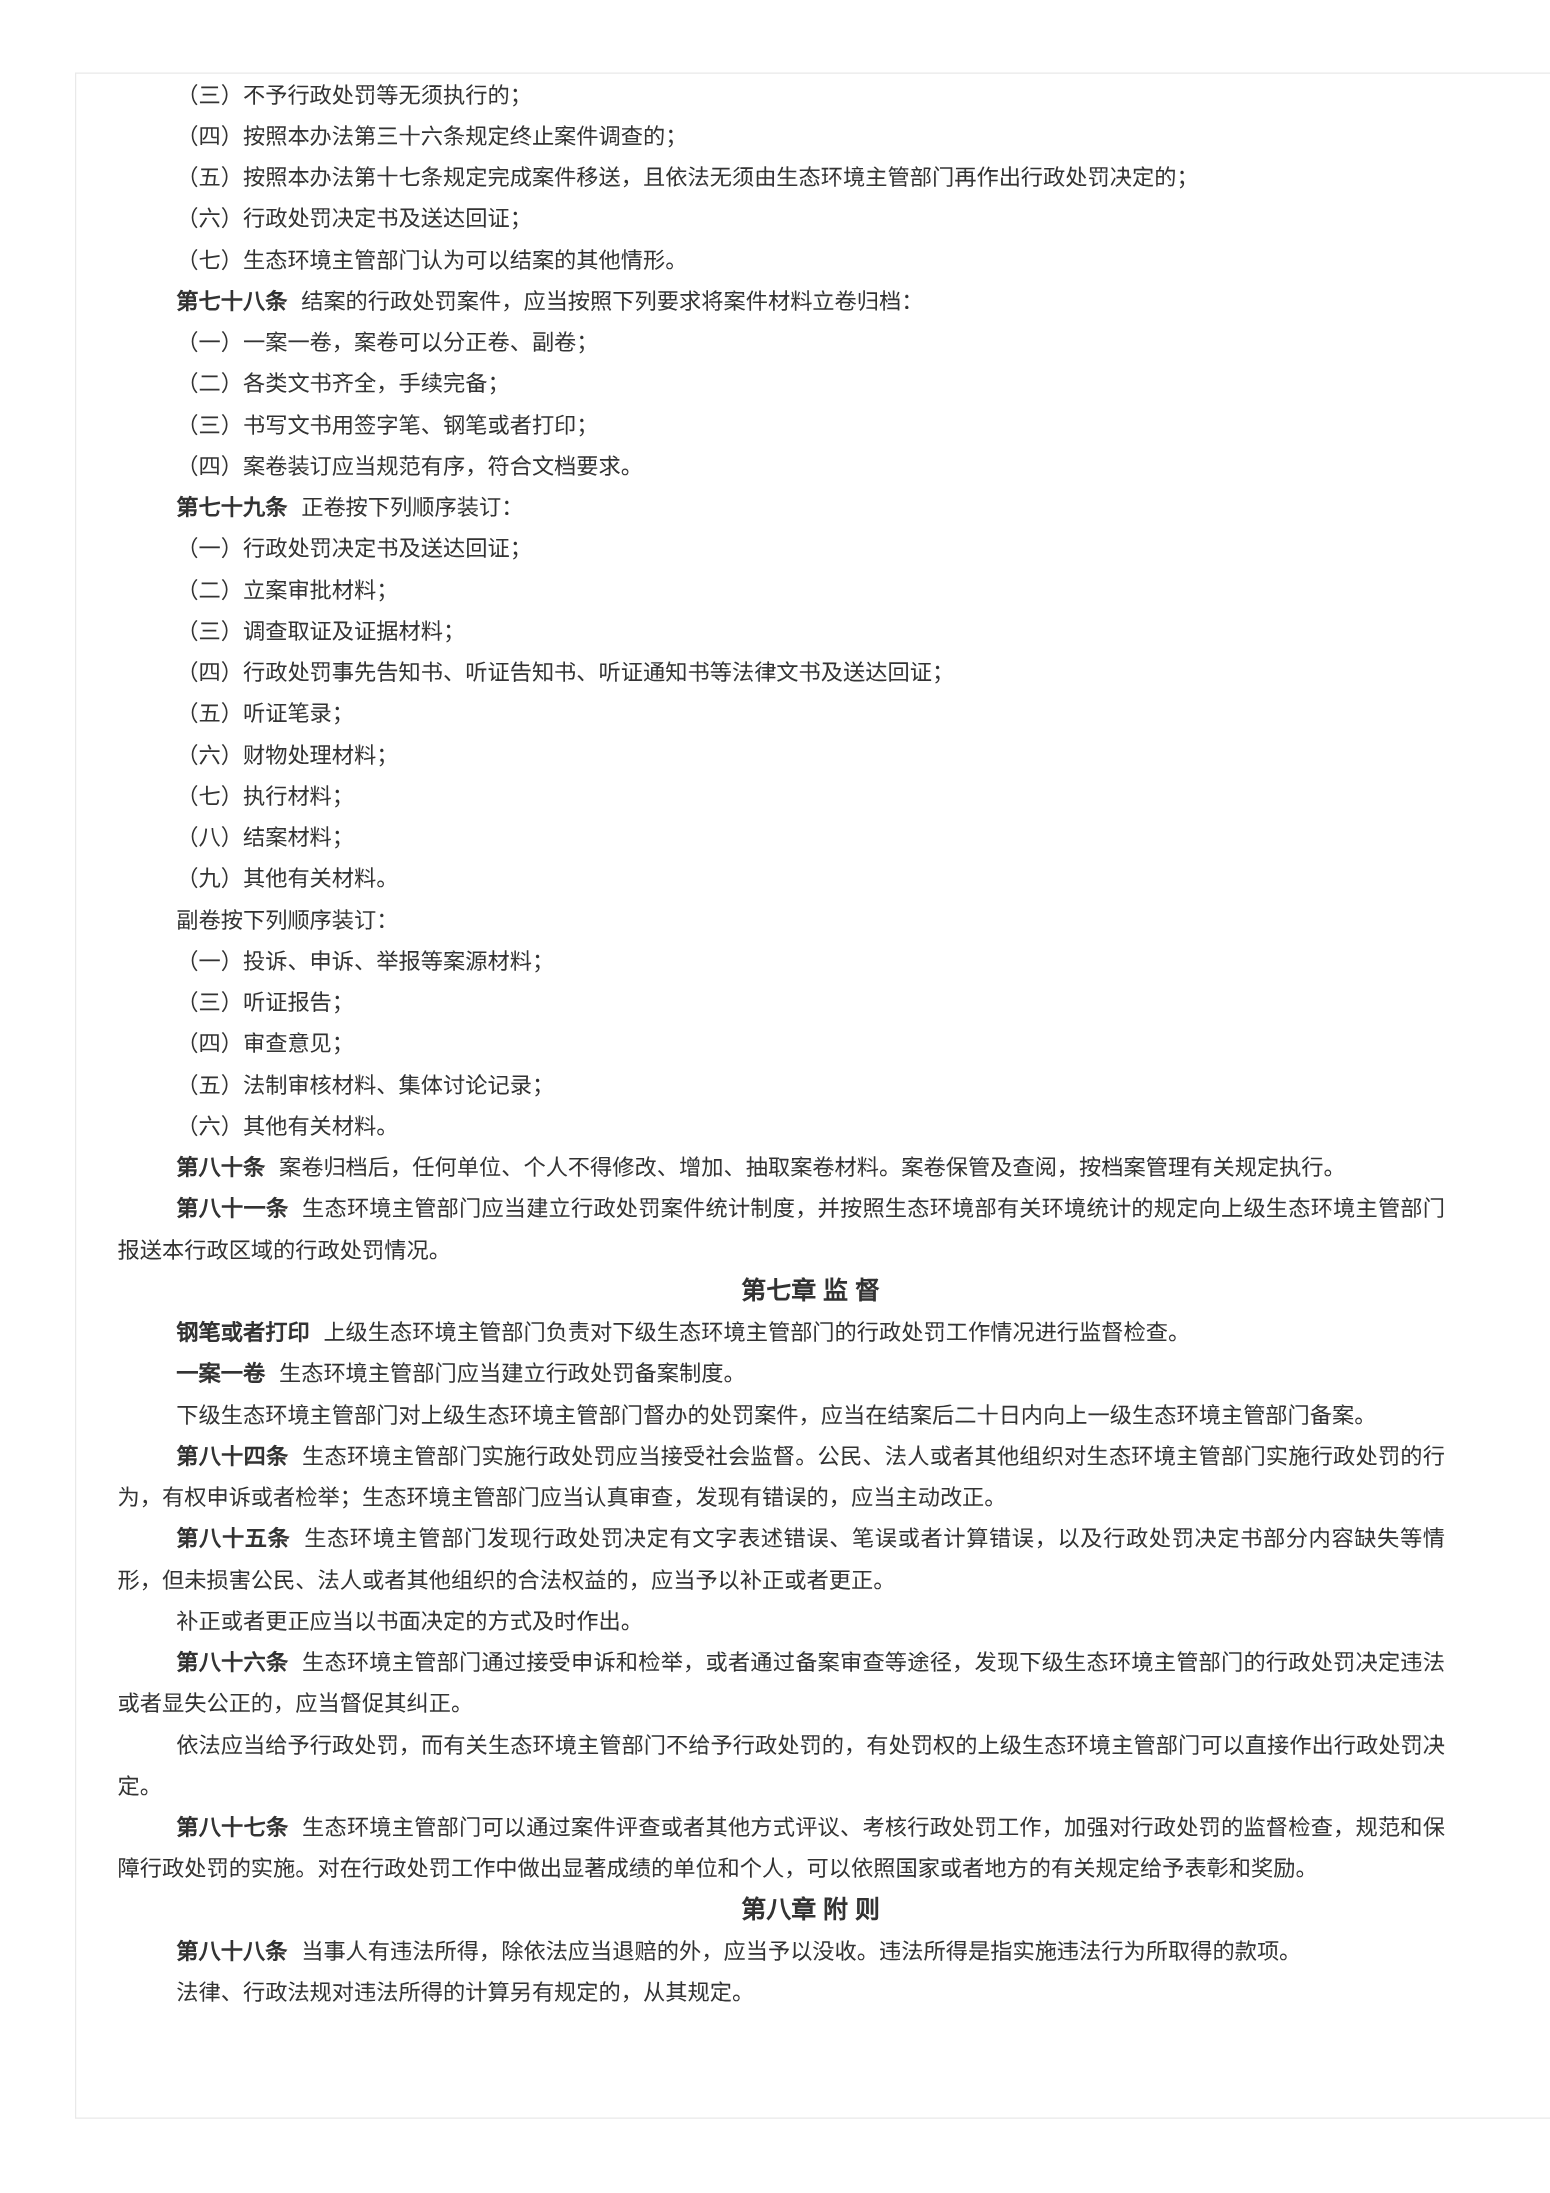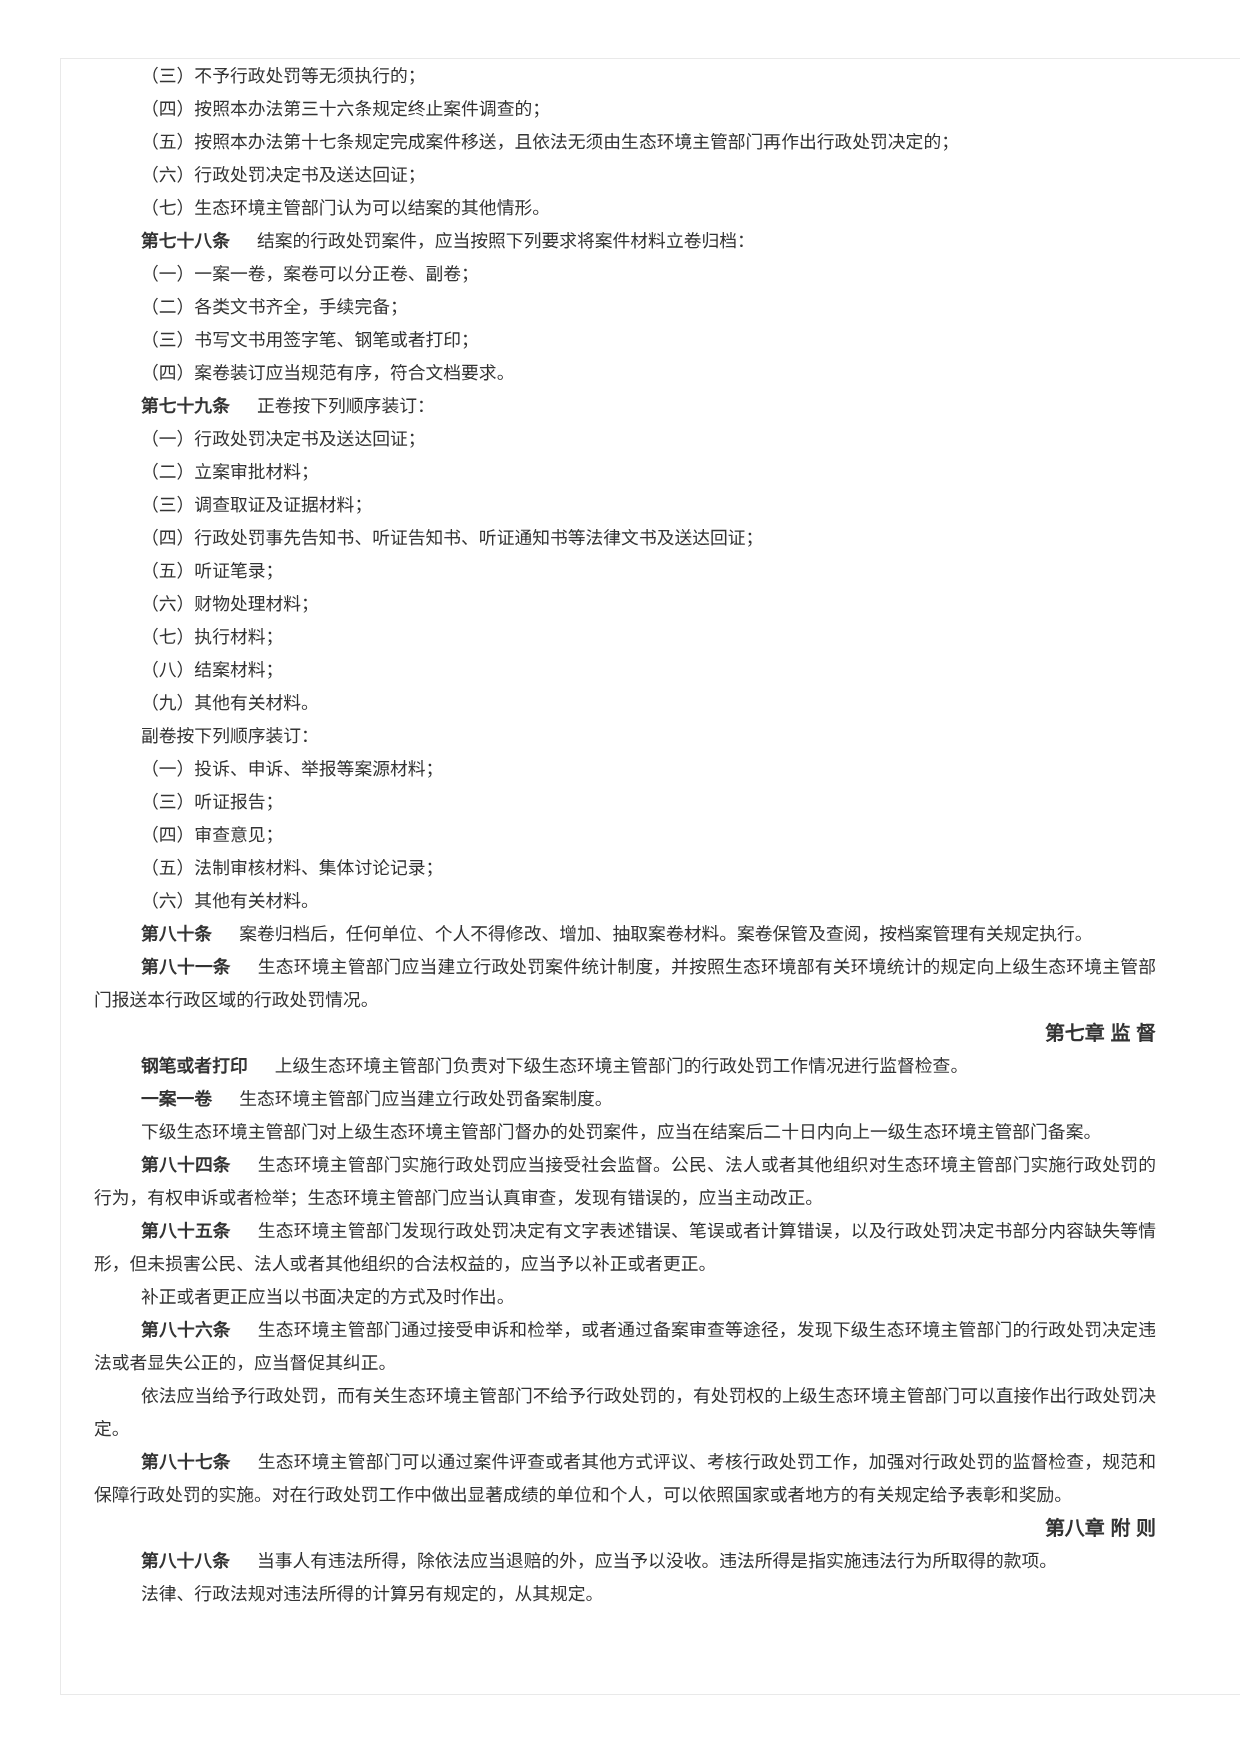--- a/index.html
+++ b/index.html
@@ -25,27 +25,27 @@
   }
   .doc-body { width: 1062px; }
   .para {
     font-size: 17.8px;
     line-height: 33px;
     text-indent: 47px;
     text-align: justify;
     color: #333333;
   }
   .para.chapter {
-    text-align: right;
+    text-align: center;
     font-weight: bold;
     font-size: 20px;
   }
   .para.article .art-num {
     font-weight: bold;
-    margin-right: 27px;
+    margin-right: 11px;
   }
 </style>
 </head>
 <body>
 
 <div class="page-frame">
   <div class="doc-body">
       <p class="para item">（三）不予行政处罚等无须执行的；</p>
       <p class="para item">（四）按照本办法第三十六条规定终止案件调查的；</p>
       <p class="para item">（五）按照本办法第十七条规定完成案件移送，且依法无须由生态环境主管部门再作出行政处罚决定的；</p>

